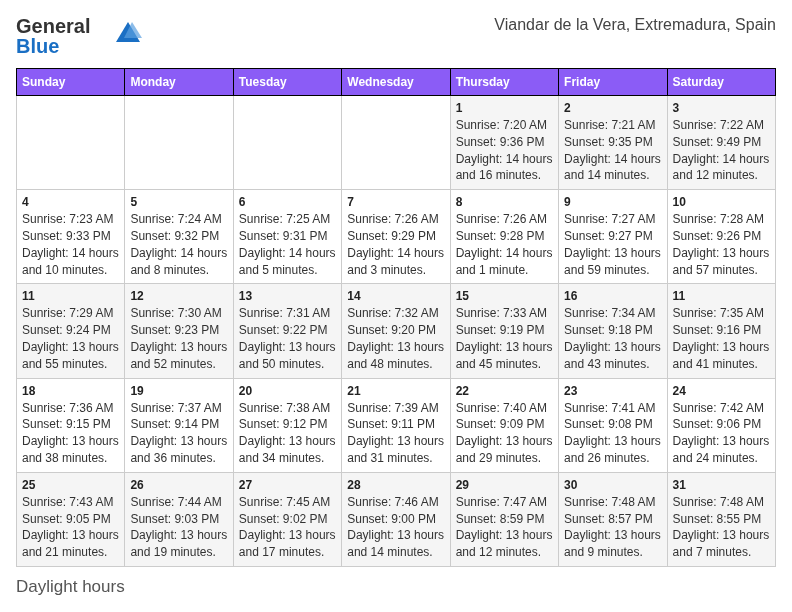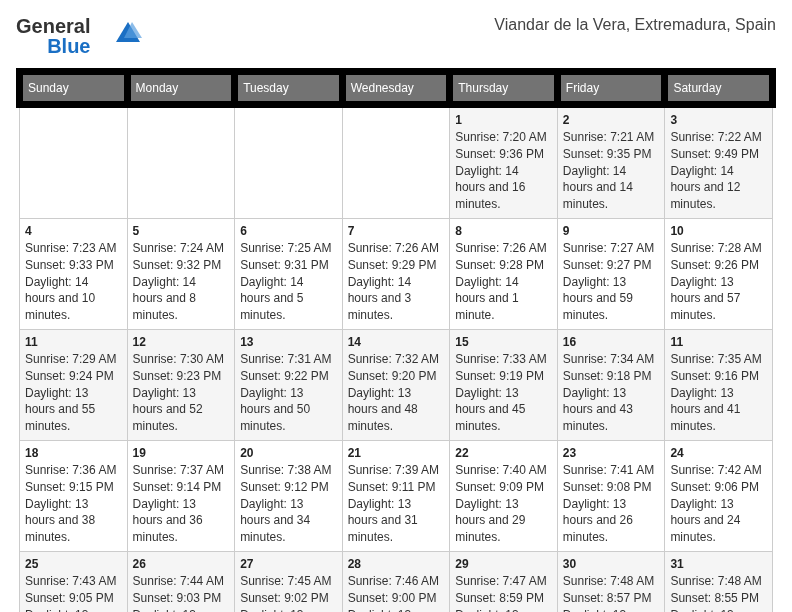--- a/index.html
+++ b/index.html
@@ -38,27 +38,27 @@
       font-size: 16px;
       font-weight: normal;
       color: #444;
     }
     table {
       width: 100%;
       border-collapse: collapse;
       font-size: 11px;
     }
     thead tr th {
-      background: #737373;
+      background: #8b5cf6;
       color: #fff;
       text-align: left;
       padding: 6px 5px;
       font-size: 12px;
-      font-weight: normal;
-      border: 7px solid #000000;
+      font-weight: bold;
+      border: 1px solid #000000;
     }
     tbody tr td {
       border: 1px solid #ccc;
       vertical-align: top;
       padding: 5px 5px;
       width: calc(100% / 7);
       min-height: 70px;
       background: #fff;
     }
     tbody tr:nth-child(odd) td {
@@ -89,21 +89,21 @@
     }
   </style>
 </head>
 <body>
 
 <div class="header">
   <div class="logo">
     <div class="logo-wrapper">
       <div style="display:flex;flex-direction:column;line-height:1;">
         <span style="font-size:20px;font-weight:bold;color:#333;">General</span>
-        <span style="font-size:20px;font-weight:bold;color:#1a6fc4;text-align:right;">Blue</span>
+        <span style="font-size:20px;font-weight:bold;color:#1a6fc4;">Blue</span>
       </div>
       <div style="margin-left:4px;">
         <svg width="28" height="28" viewBox="0 0 28 28">
           <polygon points="14,2 26,22 2,22" fill="#1a6fc4"></polygon>
           <polygon points="18,2 28,18 10,18" fill="#5ba0e0" opacity="0.7"></polygon>
         </svg>
       </div>
     </div>
   </div>
   <div class="title-block">

